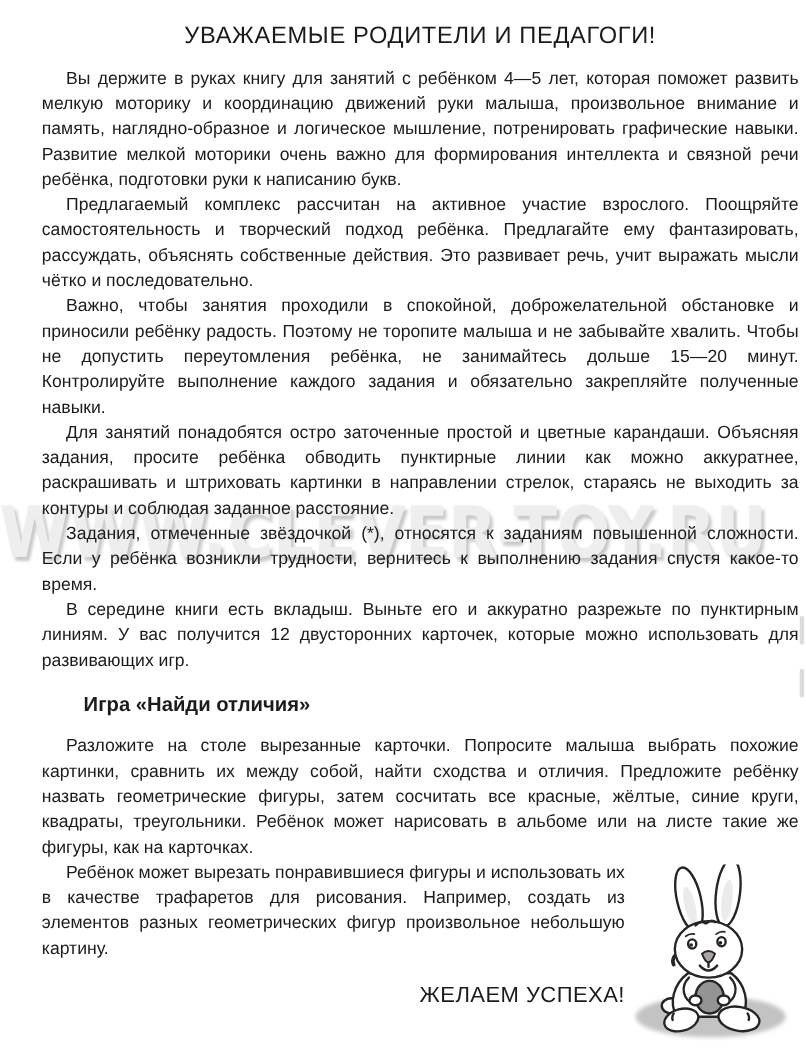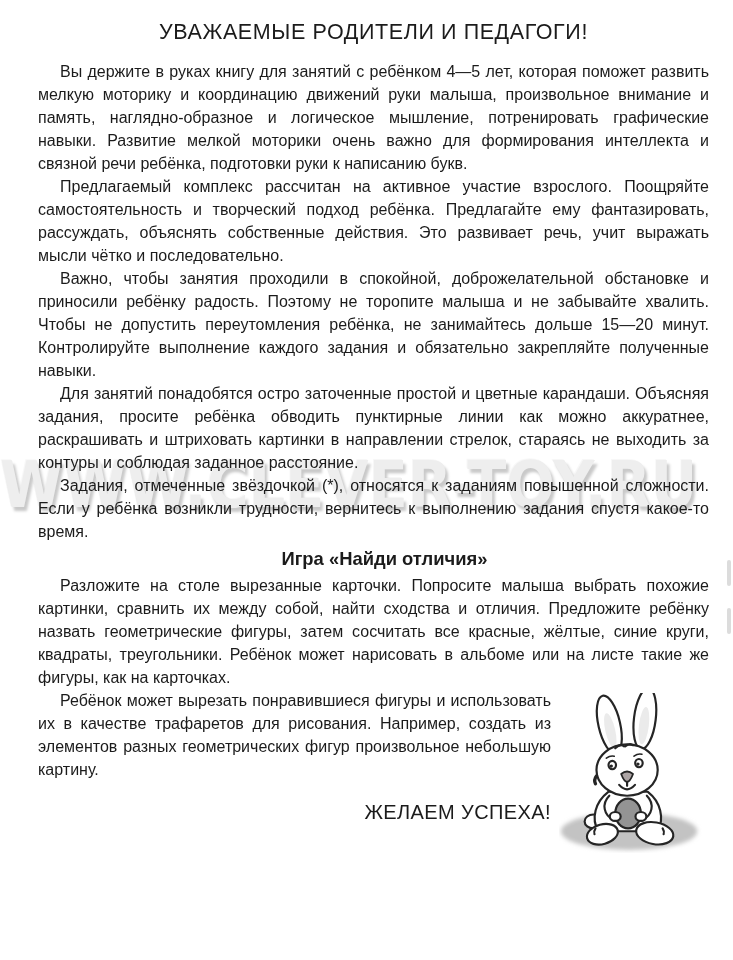--- a/index.html
+++ b/index.html
@@ -21,45 +21,44 @@
     line-height:54px;
     white-space:nowrap;
     color:#eeeeee;
     text-shadow:3px 4px 3px #c9c9c9, -1px -1px 1px #f7f7f7;
     transform:scaleX(0.895);
     transform-origin:left center;
     user-select:none;
   }
   .content {
     position:relative; z-index:1;
-    padding:19px 24px 0 38px;
+    padding:19px 7px 0 38px;
   }
   .title {
     margin:0 0 14px 0;
     font-size:21.5px;
     line-height:27px;
     font-weight:normal;
     letter-spacing:0.6px;
     text-align:center;
   }
   .content p {
     margin:0;
     text-indent:22px;
     font-size:16px;
     line-height:23px;
     text-align:justify;
     hyphens:auto; -webkit-hyphens:auto;
   }
   .game-heading {
-    margin:4px;
+    margin:16px;
     text-indent:22px;
     font-size:18.4px;
     line-height:23px;
     font-weight:bold;
-    text-align:center;
   }
   .bunny-wrap {
     float:right;
     width:150px; height:160px;
     margin:4px 0 0 8px;
   }
   .closing {
     margin-top:18px;
     font-size:20px;
     line-height:26px;
@@ -85,20 +84,21 @@
   <div class="edge-mark m2"></div>
 
   <div class="content">
     <h1 class="title">УВАЖАЕМЫЕ РОДИТЕЛИ И ПЕДАГОГИ!</h1>
 
     <p>Вы держите в руках книгу для занятий с ребёнком 4—5 лет, которая поможет развить мелкую моторику и координацию движений руки малыша, произвольное внимание и память, наглядно-образное и логическое мышление, потренировать графические навыки. Развитие мелкой моторики очень важно для формирования интеллекта и связной речи ребёнка, подготовки руки к написанию букв.</p>
     <p>Предлагаемый комплекс рассчитан на активное участие взрослого. Поощряйте самостоятельность и творческий подход ребёнка. Предлагайте ему фантазировать, рассуждать, объяснять собственные действия. Это развивает речь, учит выражать мысли чётко и последовательно.</p>
     <p>Важно, чтобы занятия проходили в спокойной, доброжелательной обстановке и приносили ребёнку радость. Поэтому не торопите малыша и не забывайте хвалить. Чтобы не допустить переутомления ребёнка, не занимайтесь дольше 15—20 минут. Контролируйте выполнение каждого задания и обязательно закрепляйте полученные навыки.</p>
     <p>Для занятий понадобятся остро заточенные простой и цветные карандаши. Объясняя задания, просите ребёнка обводить пунктирные линии как можно аккуратнее, раскрашивать и штриховать картинки в направлении стрелок, стараясь не выходить за контуры и соблюдая заданное расстояние.</p>
     <p>Задания, отмеченные звёздочкой (*), относятся к заданиям повышенной сложности. Если у ребёнка возникли трудности, вернитесь к выполнению задания спустя какое-то время.</p>
+    <p>В середине книги есть вкладыш. Выньте его и аккуратно разрежьте по пунктирным линиям. У вас получится 12 двусторонних карточек, которые можно использовать для развивающих игр.</p>
 
     <h2 class="game-heading">Игра «Найди отличия»</h2>
     <p>Разложите на столе вырезанные карточки. Попросите малыша выбрать похожие картинки, сравнить их между собой, найти сходства и отличия. Предложите ребёнку назвать геометрические фигуры, затем сосчитать все красные, жёлтые, синие круги, квадраты, треугольники. Ребёнок может нарисовать в альбоме или на листе такие же фигуры, как на карточках.</p>
 
     <div class="bunny-wrap">
       <svg width="150" height="160" viewBox="0 0 150 162" xmlns="http://www.w3.org/2000/svg">
         <defs>
           <filter id="soft" x="-30%" y="-30%" width="160%" height="160%">
             <feGaussianBlur stdDeviation="2.2"></feGaussianBlur>
           </filter>

